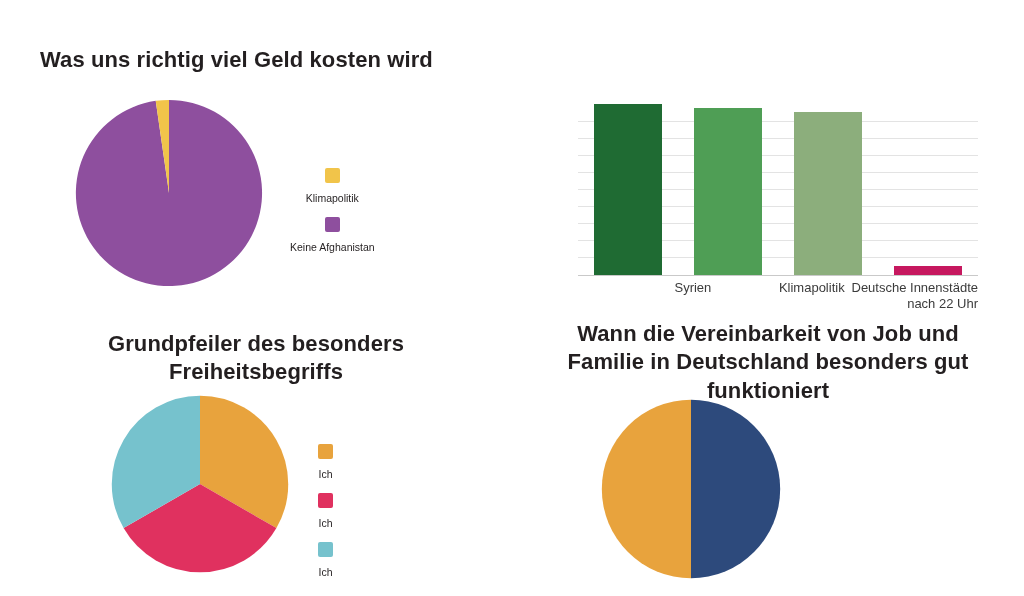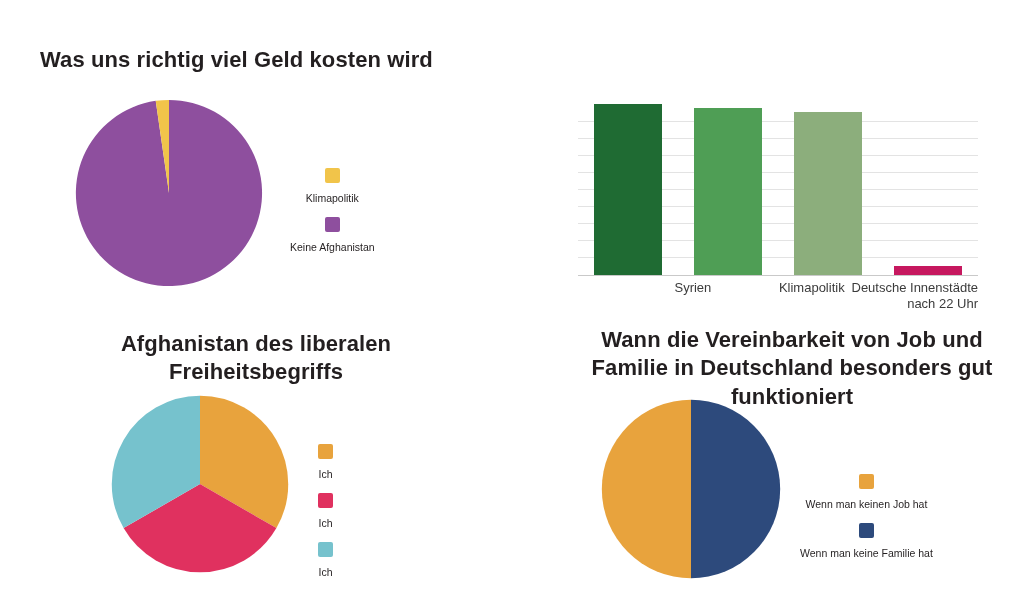--- a/index.html
+++ b/index.html
@@ -40,21 +40,21 @@
   #panel-2 .panel-title { position: absolute; left: 46px; top: 22px; width: 420px; text-align: center; }
   #panel-2 .chart-area { position: absolute; left: 0px; top: 96px; width: 512px; height: 200px; }
 
   
   #panel-3 { left: 0px; top: 298px; width: 512px; height: 298px; }
   #panel-3 .panel-title { position: absolute; left: 46px; top: 14px; width: 420px; text-align: center; }
   #panel-3 .chart-area { position: absolute; left: 0px; top: 88px; width: 512px; height: 200px; }
 
   
   #panel-4 { left: 512px; top: 298px; width: 512px; height: 298px; }
-  #panel-4 .panel-title { position: absolute; left: 28px; top: 10px; width: 456px; text-align: center; margin-left: 24px; }
+  #panel-4 .panel-title { position: absolute; left: 28px; top: 4px; width: 456px; text-align: center; }
   #panel-4 .chart-area { position: absolute; left: 0px; top: 100px; width: 512px; height: 196px; }
 
   .pie-wrap { position: absolute; }
   .legend {
     position: absolute;
     display: flex;
     flex-direction: column;
     gap: 13px;
   }
   .legend-row {
@@ -197,21 +197,21 @@
       </div>
       <div class="bar-labels">
         <div class="bar-label-col">Syrien</div>
         <div class="bar-label-col">Klimapolitik</div>
         <div class="bar-label-col">Deutsche Innenstädte nach 22 Uhr</div>
       </div>
     </div>
   </section>
 
   <section class="panel" id="panel-3">
-    <h2 class="panel-title">Afghanistan des liberalen Freiheitsbegriffs</h2>
+    <h2 class="panel-title">Grundpfeiler des besonders Freiheitsbegriffs</h2>
     <div class="chart-area">
       <div class="pie-wrap" style="left:110px; top:8px;">
         <svg width="180" height="180" viewBox="0 0 200 200">
           <path d="M100,100 L100,2 A98,98 0 0 1 184.9,149.0 Z" fill="#e8a33d"></path>
           <path d="M100,100 L184.9,149.0 A98,98 0 0 1 15.1,149.0 Z" fill="#e0315f"></path>
           <path d="M100,100 L15.1,149.0 A98,98 0 0 1 100,2 Z" fill="#76c2cd"></path>
         </svg>
       </div>
       <div class="legend" style="left:318px; top:58px;">
         <div class="legend-row">
@@ -232,26 +232,16 @@
 
   <section class="panel" id="panel-4">
     <h2 class="panel-title">Wann die Vereinbarkeit von Job und Familie in Deutschland besonders gut funktioniert</h2>
     <div class="chart-area">
       <div class="pie-wrap" style="left:88px; top:0px;">
         <svg width="182" height="182" viewBox="0 0 200 200">
           <path d="M100,100 L100,2 A98,98 0 0 1 100,198 Z" fill="#2d4a7c"></path>
           <path d="M100,100 L100,198 A98,98 0 0 1 100,2 Z" fill="#e8a33d"></path>
         </svg>
       </div>
-      <div class="legend" style="left:288px; top:76px;">
-        <div class="legend-row">
-          <span class="legend-swatch" style="background:#e8a33d"></span>
-          <span class="legend-label">Wenn man keinen Job hat</span>
-        </div>
-        <div class="legend-row">
-          <span class="legend-swatch" style="background:#2d4a7c"></span>
-          <span class="legend-label">Wenn man keine Familie hat</span>
-        </div>
-      </div>
     </div>
   </section>
 
 </div>
 
 </body></html>

